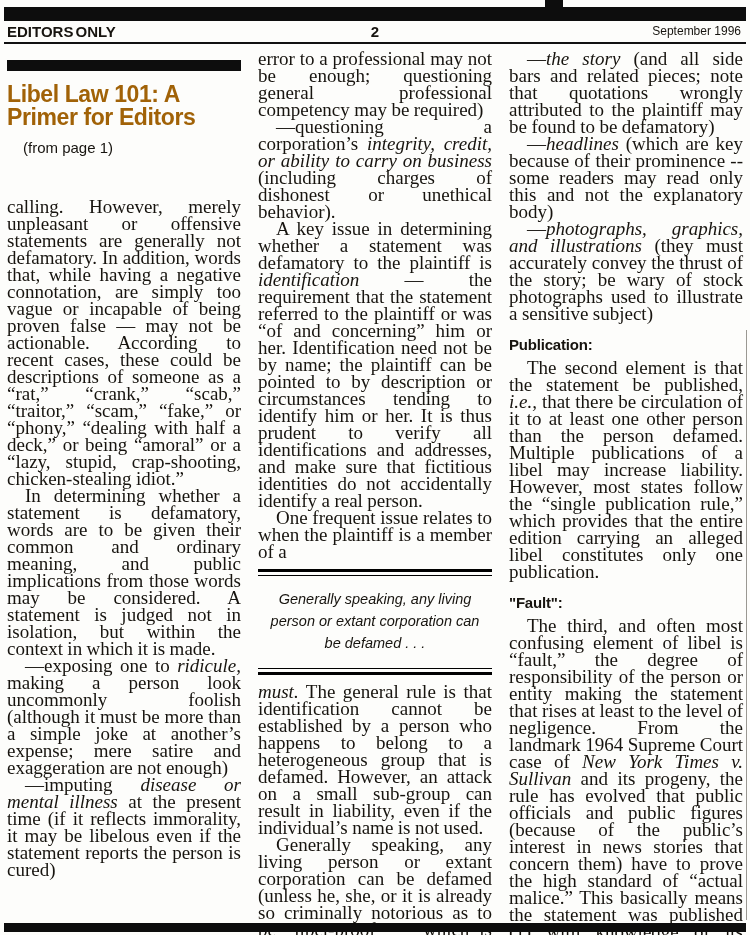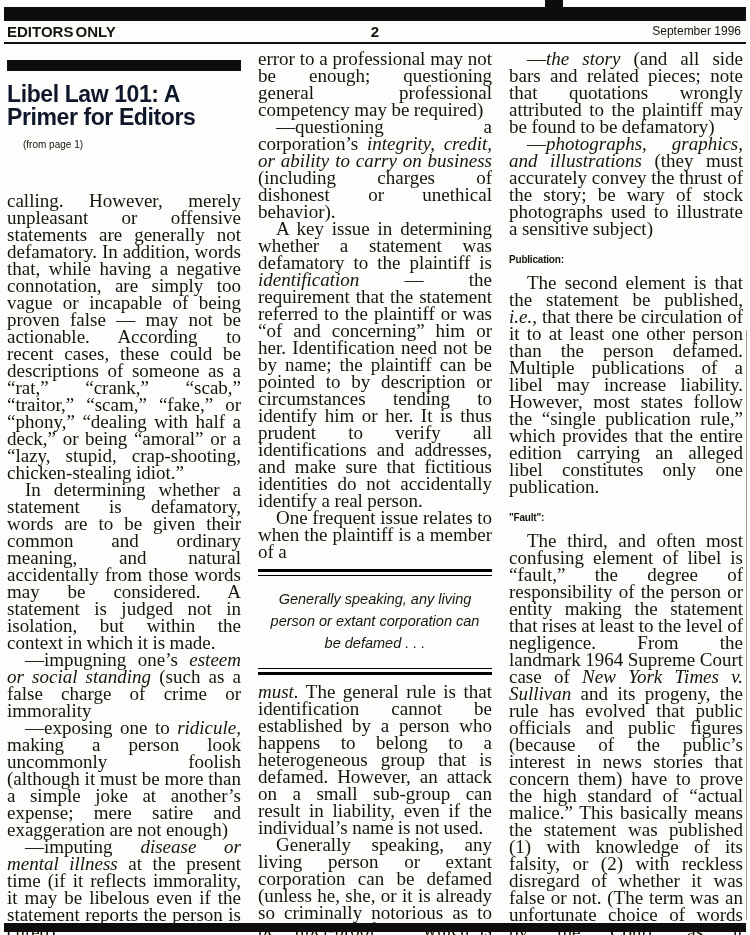--- a/index.html
+++ b/index.html
@@ -24,38 +24,38 @@
 
   .columns {
     position:absolute; top:50px; left:7px; width:736px;
     display:flex; gap:17px;
   }
   .col { width:234px; flex:none; }
 
   .head-bar { height:11px; background:#0d0d0d; margin-top:10px; margin-bottom:12px; }
   .article-title {
     font-family:"Liberation Sans",sans-serif; font-weight:bold;
-    font-size:23px; line-height:23px; letter-spacing:-0.4px; color:#0f172a;
+    font-size:23px; line-height:23px; letter-spacing:-0.4px; color:#a16207;
     margin-bottom:10px;
   }
   .from-page {
-    font-family:"Liberation Sans",sans-serif; font-size:10px;
+    font-family:"Liberation Sans",sans-serif; font-size:15px;
     padding-left:16px; margin-bottom:42px;
   }
 
   .para {
     font-size:19px; line-height:17px; text-align:justify;
     hyphens:auto; -webkit-hyphens:auto; word-spacing:-0.3px;
   }
   .para.indent { text-indent:18px; }
   .para i { font-style:italic; }
 
   .subhead {
     font-family:"Liberation Sans",sans-serif; font-weight:bold;
-    font-size:10px; line-height:16px; margin-top:15px; margin-bottom:6px;
+    font-size:15px; line-height:16px; margin-top:15px; margin-bottom:6px;
     letter-spacing:-0.2px;
   }
 
   .pullquote { margin:9px 0 8px; }
   .pq-rule   { height:7px; border-top:3px solid #000; border-bottom:1px solid #000; }
   .pq-rule.pq-bottom { border-top:1px solid #000; border-bottom:3px solid #000; }
   .pq-text {
     font-family:"Liberation Sans",sans-serif; font-style:italic;
     font-size:14.5px; line-height:22px; text-align:center;
     padding:12px 4px 14px; text-indent:0;
@@ -78,42 +78,42 @@
 
   <div class="columns">
     <div class="col">
       <div class="article-head">
         <div class="head-bar"></div>
         <h1 class="article-title">Libel Law 101: A Primer for Editors</h1>
         <div class="from-page">(from page 1)</div>
       </div>
       <div class="col-body">
           <p class="para">calling.  However, merely unpleasant or offensive statements are generally not defamatory. In addition, words that, while having a negative connotation, are simply too vague or incapable of being proven false — may not be actionable. According to recent cases, these could be descriptions of someone as a “rat,” “crank,” “scab,” “traitor,” “scam,” “fake,” or “phony,” “dealing with half a deck,” or being “amoral” or a “lazy, stupid, crap-shooting, chicken-stealing idiot.”</p>
-          <p class="para indent">In determining whether a statement is defamatory, words are to be given their common and ordinary meaning, and natural accidentally from those words may be considered. A statement is judged not in isolation, but within the context in which it is made.</p>
-          <p class="para indent">—impugning one’s <i>esteem or social standing</i> (such as a false charge of crime or immorality</p>
+          <p class="para indent">In determining whether a statement is defamatory, words are to be given their common and ordinary meaning, and public implications from those words may be considered. A statement is judged not in isolation, but within the context in which it is made.</p>
           <p class="para indent">—exposing one to <i>ridicule,</i> making a person look uncommonly foolish (although it must be more than a simple joke at another’s expense; mere satire and exaggeration are not enough)</p>
           <p class="para indent">—imputing <i>disease or mental illness</i> at the present time (if it reflects immorality, it may be libelous even if the statement reports the person is cured)</p>
         </div>
     </div>
     <div class="col col-body">
         <p class="para">error to a professional may not be enough; questioning general professional competency may be required)</p>
         <p class="para indent">—questioning a corporation’s <i>integrity, credit, or ability to carry on business</i> (including charges of dishonest or unethical behavior).</p>
         <p class="para indent">A key issue in determining whether a statement was defamatory to the plaintiff is <i>identification</i> — the requirement that the statement referred to the plaintiff or was “of and concerning” him or her. Identification need not be by name; the plaintiff can be pointed to by description or circumstances tending to identify him or her. It is thus prudent to verify all identifications and addresses, and make sure that fictitious identities do not accidentally identify a real person.</p>
         <p class="para indent">One frequent issue relates to when the plaintiff is a member of a</p>
         <div class="pullquote">
           <div class="pq-rule pq-top"></div>
           <div class="pq-text">Generally speaking, any living person or extant corporation can be defamed . . .</div>
           <div class="pq-rule pq-bottom"></div>
         </div>
         <p class="para"><i>must.</i>  The general rule is that identification cannot be established by a person who happens to belong to a heterogeneous group that is defamed. However, an attack on a small sub-group can result in liability, even if the individual’s name is not used.</p>
         <p class="para indent">Generally speaking, any living person or extant corporation can be defamed (unless he, she, or it is already so criminally notorious as to be “libel-proof” — which is rare). A dead person generally cannot be defamed.</p>
         <p class="para indent">When reviewing articles for potential libel evolved, the scope of review should be broad, and include careful examination of:</p>
       </div>
     <div class="col col-body">
         <p class="para indent">—<i>the story</i> (and all side bars and related pieces; note that quotations wrongly attributed to the plaintiff may be found to be defamatory)</p>
+        <p class="para indent">—<i>headlines</i> (which are key because of their prominence -- some readers may read only this and not the explanatory body)</p>
         <p class="para indent">—<i>photographs, graphics, and illustrations</i> (they must accurately convey the thrust of the story; be wary of stock photographs used to illustrate a sensitive subject)</p>
         <h3 class="subhead">Publication:</h3>
         <p class="para indent">The second element is that the statement be published, <i>i.e.,</i> that there be circulation of it to at least one other person than the person defamed.  Multiple publications of a libel may increase liability. However, most states follow the “single publication rule,” which provides that the entire edition carrying an alleged libel constitutes only one publication.</p>
         <h3 class="subhead">"Fault":</h3>
         <p class="para indent">The third, and often most confusing element of libel is “fault,” the degree of responsibility of the person or entity making the statement that rises at least to the level of negligence. From the landmark 1964 Supreme Court case of <i>New York Times v. Sullivan</i> and its progeny, the rule has evolved that public officials and public figures (because of the public’s interest in news stories that concern them) have to prove the high standard of “actual malice.” This basically means the statement was published (1) with knowledge of its falsity, or (2) with reckless disregard of whether it was false or not.  (The term was an unfortunate choice of words by the Court, as it misleadingly</p>
       </div>
   </div>
 
   <div class="edge-line"></div>
   <div class="bottom-bar"></div>

